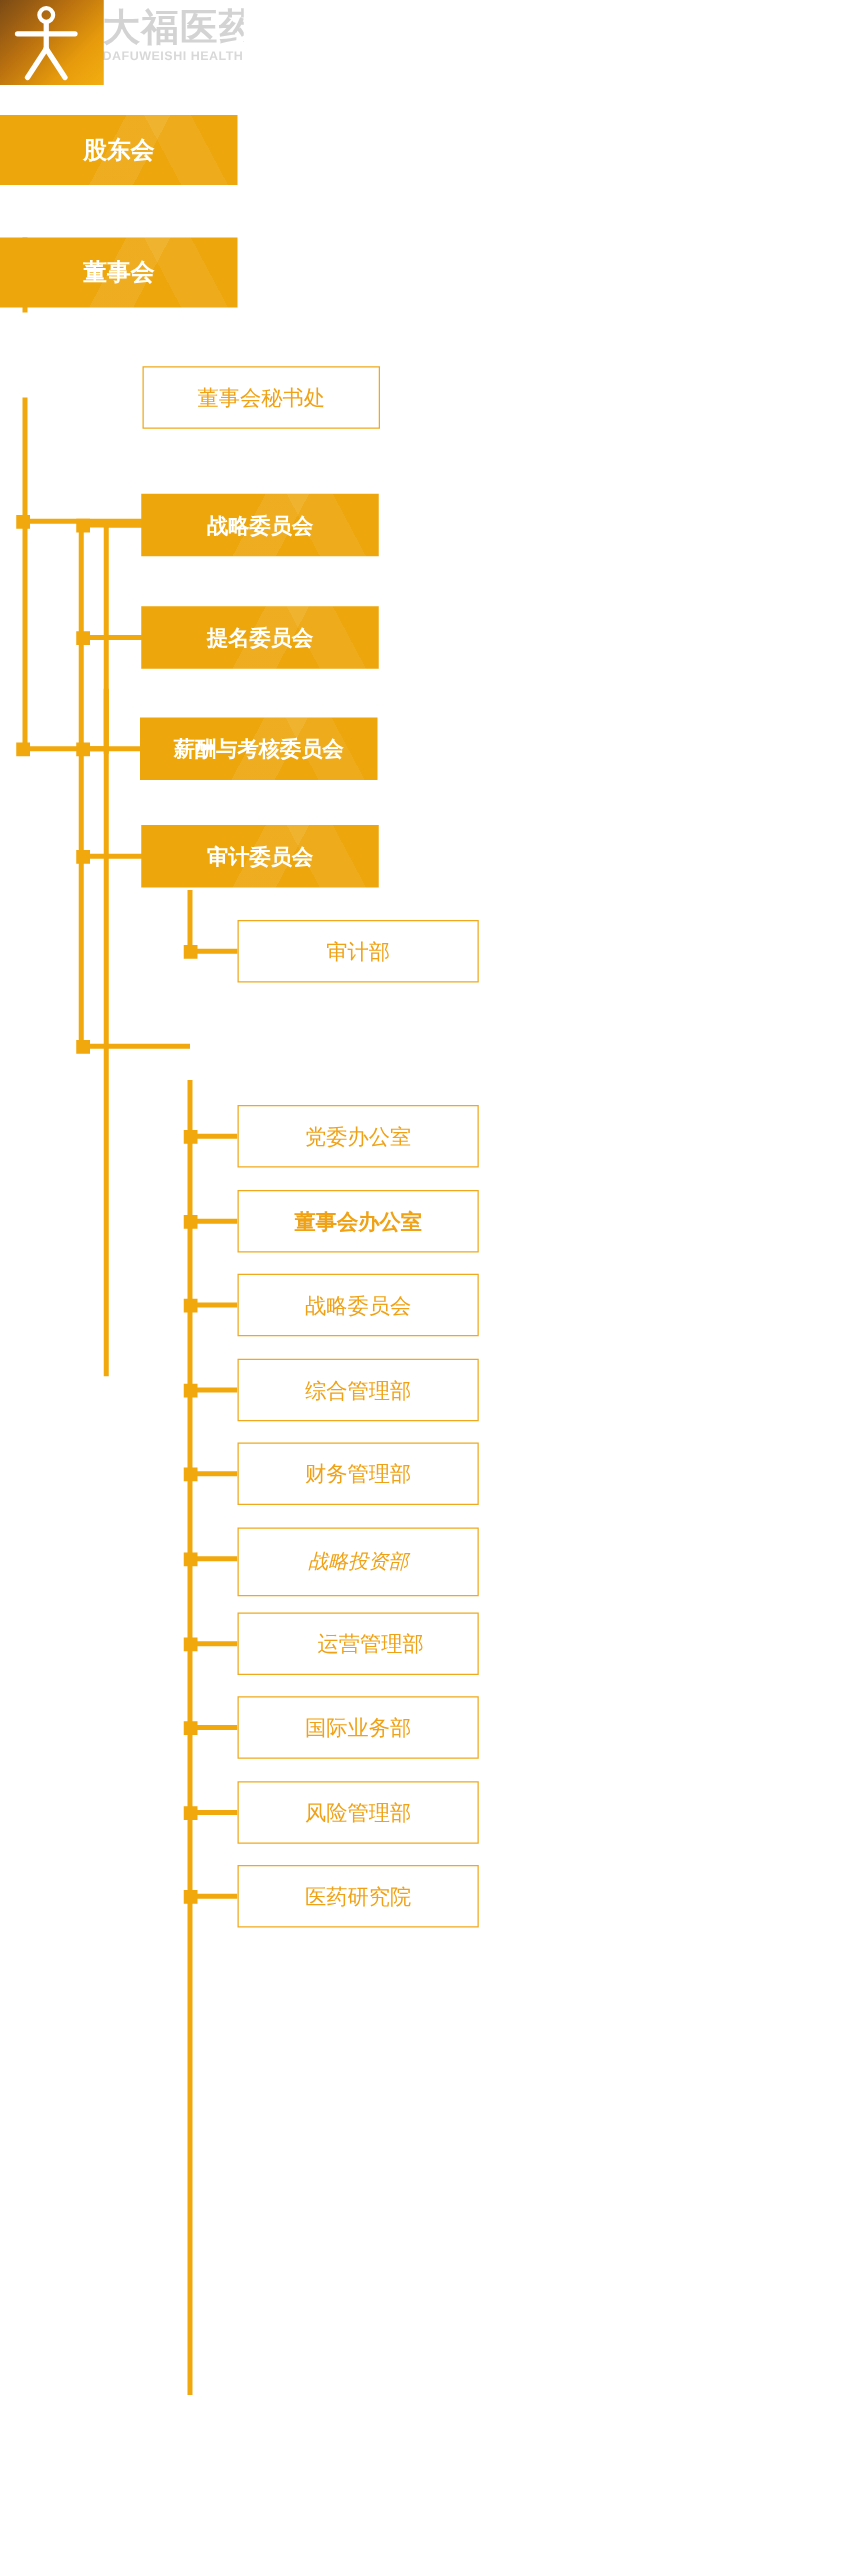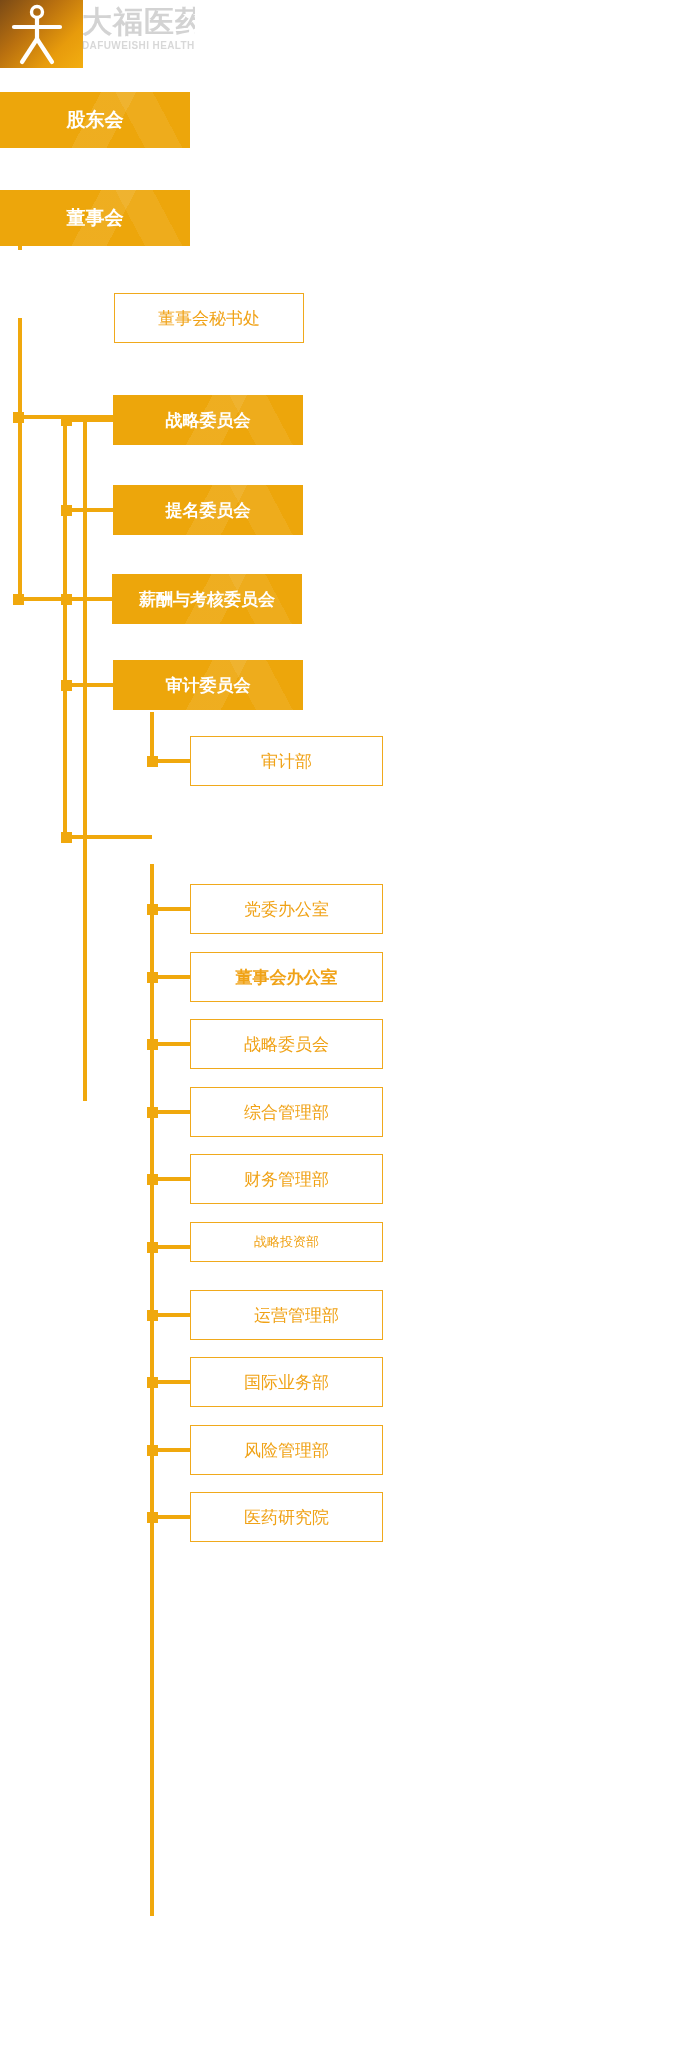--- a/index.html
+++ b/index.html
@@ -230,21 +230,21 @@
       <div class="node node-outline" style="left: 190px; top: 1087px; width: 193px; height: 50px; font-size: 17px;">
         <span>综合管理部</span>
       </div>
       <div class="hline" style="left: 152px; top: 1177px; width: 38px;"></div>
       <div class="joint" style="left: 147px; top: 1174px;"></div>
       <div class="node node-outline" style="left: 190px; top: 1154px; width: 193px; height: 50px; font-size: 17px;">
         <span>财务管理部</span>
       </div>
       <div class="hline" style="left: 152px; top: 1245px; width: 38px;"></div>
       <div class="joint" style="left: 147px; top: 1242px;"></div>
-      <div class="node node-outline" style="left: 190px; top: 1222px; width: 193px; height: 40px; font-size: 13px;">
+      <div class="node node-outline" style="left: 190px; top: 1222px; width: 193px; height: 55px; font-size: 16px; font-style: italic;">
         <span>战略投资部</span>
       </div>
       <div class="hline" style="left: 152px; top: 1313px; width: 38px;"></div>
       <div class="joint" style="left: 147px; top: 1310px;"></div>
       <div class="node node-outline" style="left: 190px; top: 1290px; width: 193px; height: 50px; font-size: 17px; padding-left: 20px;">
         <span>运营管理部</span>
       </div>
       <div class="hline" style="left: 152px; top: 1380px; width: 38px;"></div>
       <div class="joint" style="left: 147px; top: 1377px;"></div>
       <div class="node node-outline" style="left: 190px; top: 1357px; width: 193px; height: 50px; font-size: 17px; align-items: center;">

